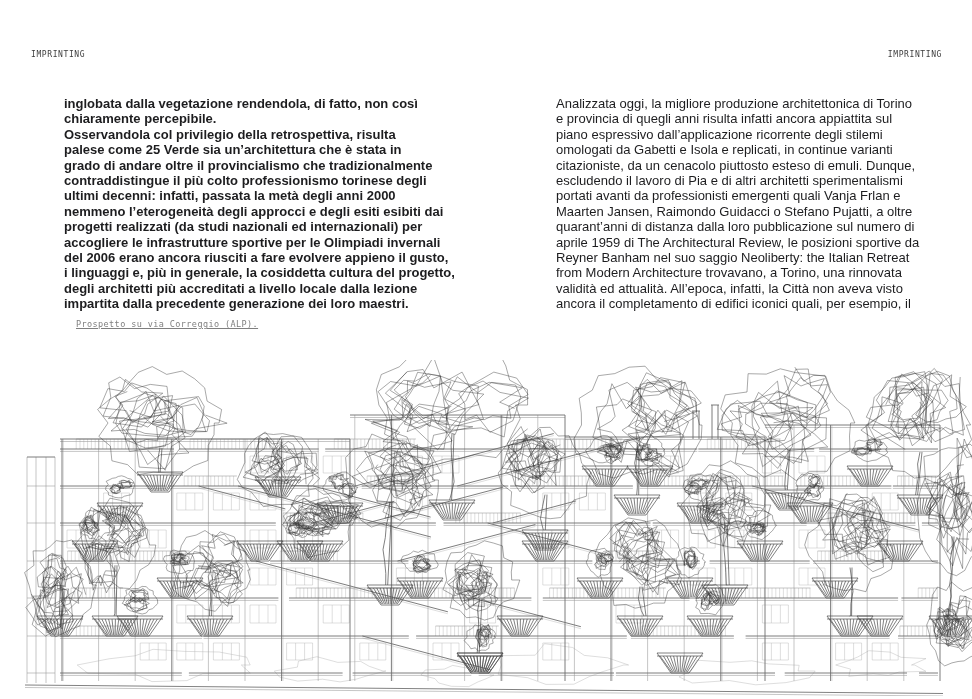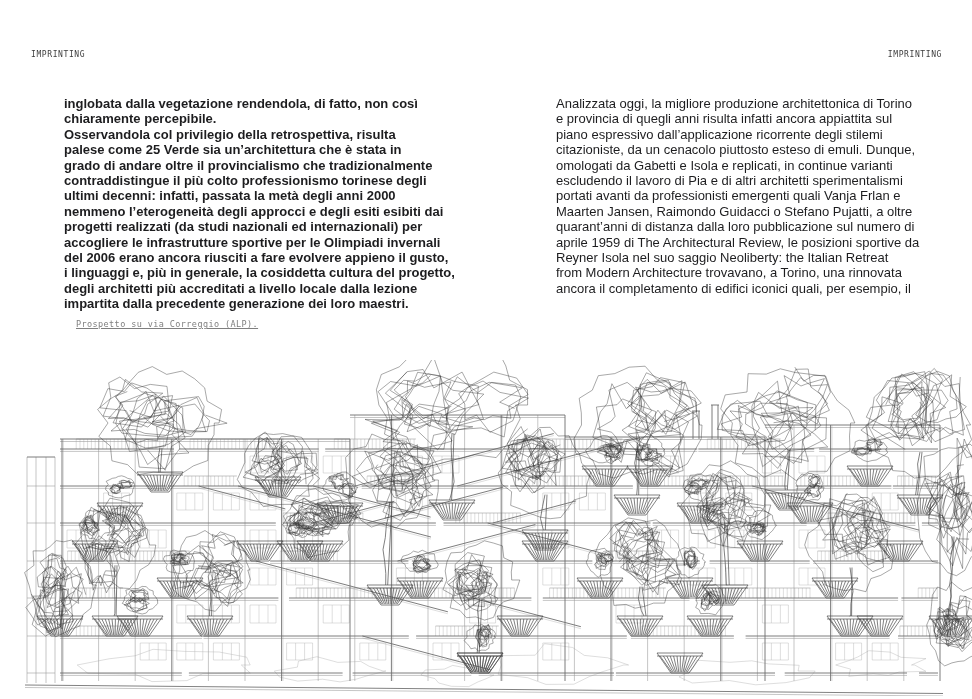--- a/index.html
+++ b/index.html
@@ -64,29 +64,30 @@
 accogliere le infrastrutture sportive per le Olimpiadi invernali
 del 2006 erano ancora riusciti a fare evolvere appieno il gusto,
 i linguaggi e, più in generale, la cosiddetta cultura del progetto,
 degli architetti più accreditati a livello locale dalla lezione
 impartita dalla precedente generazione dei loro maestri.</div>
 
   <div class="col rightcol">
       <span class="line"><span>Analizzata oggi, la migliore produzione architettonica di Torino</span></span>
       <span class="line"><span>e provincia di quegli anni risulta infatti ancora appiattita sul</span></span>
       <span class="line"><span>piano espressivo dall’applicazione ricorrente degli stilemi</span></span>
+      <span class="line"><span>omologati da Gabetti e Isola e replicati, in continue varianti</span></span>
       <span class="line"><span>citazioniste, da un cenacolo piuttosto esteso di emuli. Dunque,</span></span>
-      <span class="line"><span>omologati da Gabetti e Isola e replicati, in continue varianti</span></span>
       <span class="line"><span>escludendo il lavoro di Pia e di altri architetti sperimentalismi</span></span>
       <span class="line"><span>portati avanti da professionisti emergenti quali Vanja Frlan e</span></span>
       <span class="line"><span>Maarten Jansen, Raimondo Guidacci o Stefano Pujatti, a oltre</span></span>
       <span class="line"><span>quarant’anni di distanza dalla loro pubblicazione sul numero di</span></span>
       <span class="line"><span>aprile 1959 di </span><span class="it">The Architectural Review,</span><span> le posizioni sportive da</span></span>
-      <span class="line"><span>Reyner Isola nel suo saggio </span><span class="it">Neoliberty: the Italian Retreat</span></span>
+      <span class="line"><span>Reyner Banham nel suo saggio </span><span class="it">Neoliberty: the Italian Retreat</span></span>
       <span class="line"><span class="it">from Modern Architecture</span><span> trovavano, a Torino, una rinnovata</span></span>
+      <span class="line"><span>validità ed attualità. All’epoca, infatti, la Città non aveva visto</span></span>
       <span class="line"><span>ancora il completamento di edifici iconici quali, per esempio, il</span></span>
     </div>
 
   <div class="caption">Prospetto su via Correggio (ALP).</div>
 
   <svg class="drawing" id="drawing" viewBox="0 0 972 699" role="img" aria-label="Black-and-white architectural elevation line drawing of the 25 Verde building: multi-storey steel frame with balconies, diagonal tie rods, hatched cone planters and dense scribbled tree canopies on the roof and terraces, standing on a sloped ground line">
       <defs>
         <clipPath id="dclip">
           <rect x="18" y="335" width="954" height="336"></rect>
         </clipPath>

